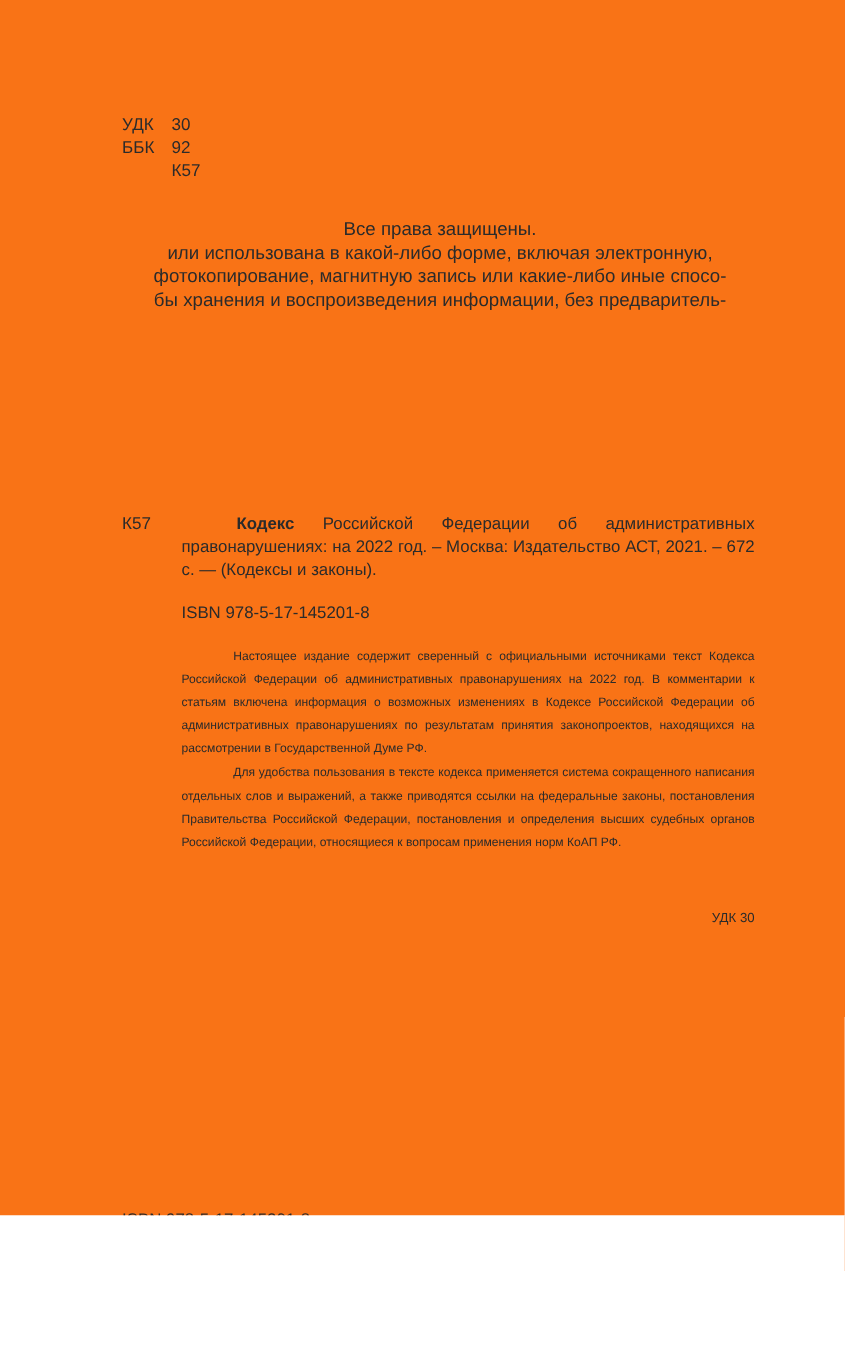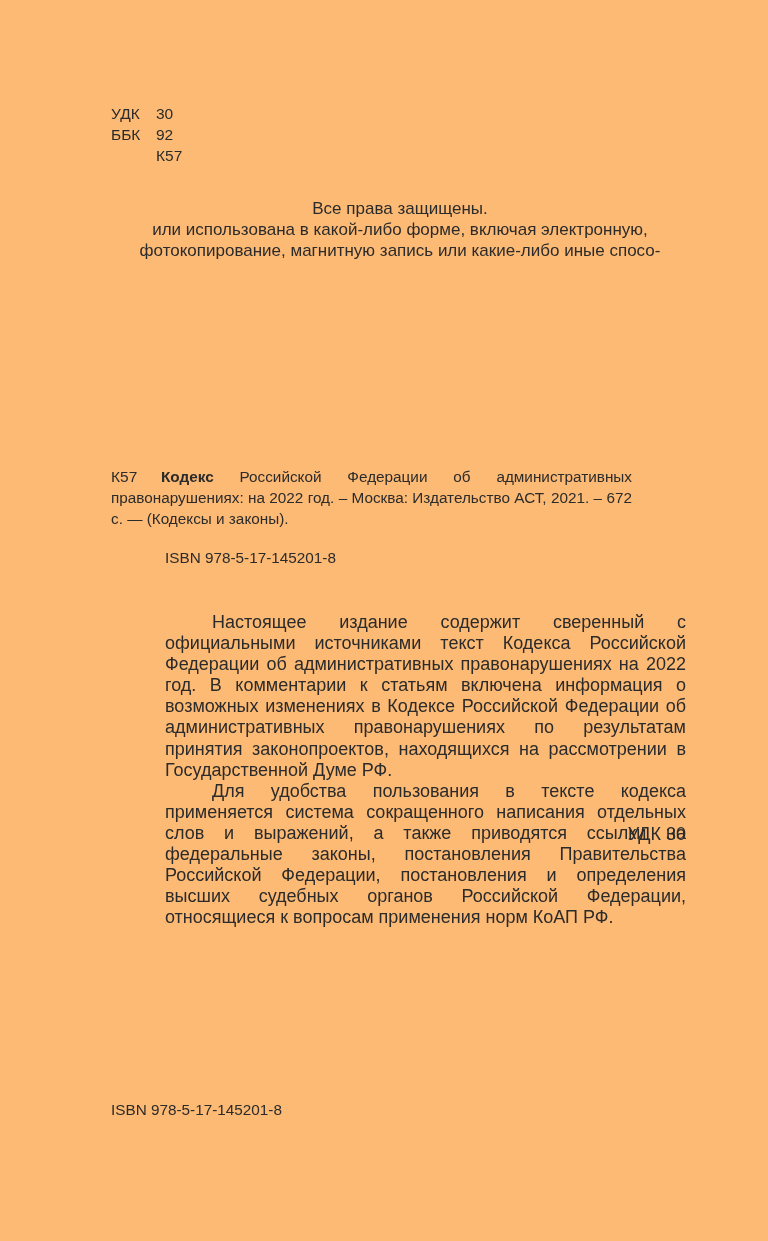--- a/index.html
+++ b/index.html
@@ -8,22 +8,22 @@
     padding: 0;
     background: #ffffff;
   }
   body {
     font-family: "Liberation Sans", "DejaVu Sans", sans-serif;
     color: #2b2b2b;
   }
   .page {
     position: relative;
     width: 768px;
-    height: 1241px;
-    background: #fdba74;
+    height: 1105px;
+    background: #f97316;
     overflow: hidden;
   }
 
   
   .class-codes {
     position: absolute;
     left: 111px;
     top: 103px;
     font-size: 15.5px;
     line-height: 21px;
@@ -62,20 +62,21 @@
     width: 575px;
   }
   .citation-marker {
     position: absolute;
     left: 0;
     top: 0;
     font-size: 15.5px;
     line-height: 21px;
   }
   .citation-text {
+    margin-left: 54px;
     width: 521px;
     font-size: 15.3px;
     line-height: 21px;
     text-align: justify;
     text-indent: 50px;
     hyphens: none;
   }
   .citation-text b {
     font-weight: 700;
   }
@@ -86,39 +87,39 @@
     left: 165px;
     top: 547px;
     font-size: 15.3px;
     line-height: 21px;
   }
 
   
   .annotation {
     position: absolute;
     left: 165px;
-    top: 612px;
+    top: 587px;
     width: 521px;
-    font-size: 18px;
+    font-size: 11px;
     line-height: 21.1px;
     text-align: justify;
   }
   .annotation p {
     margin: 0;
     text-indent: 47px;
   }
 
   
   .class-codes-bottom {
     position: absolute;
     left: 386px;
     top: 824px;
     width: 300px;
     text-align: right;
-    font-size: 18px;
+    font-size: 12px;
     line-height: 21px;
   }
 
   
   .footer {
     position: absolute;
     left: 111px;
     top: 1099px;
     width: 575px;
     display: flex;
@@ -145,20 +146,21 @@
     <div class="class-row">
       <span class="class-label"></span>
       <span class="class-value">К57</span>
     </div>
   </div>
 
   <div class="rights-notice">
     <div class="rights-line">Все права защищены.</div>
     <div class="rights-line">или использована в какой-либо форме, включая электронную,</div>
     <div class="rights-line">фотокопирование, магнитную запись или какие-либо иные спосо-</div>
+    <div class="rights-line">бы хранения и воспроизведения информации, без предваритель-</div>
   </div>
 
   <div class="citation-block">
     <span class="citation-marker">К57</span>
     <div class="citation-text"><b>Кодекс</b><span> Российской Федерации об административных правонарушениях: на 2022 год. – Москва: Издательство АСТ, 2021. – 672 с. — (Кодексы и законы).</span></div>
   </div>
 
   <div class="isbn-line">ISBN 978-5-17-145201-8</div>
 
   <div class="annotation">

